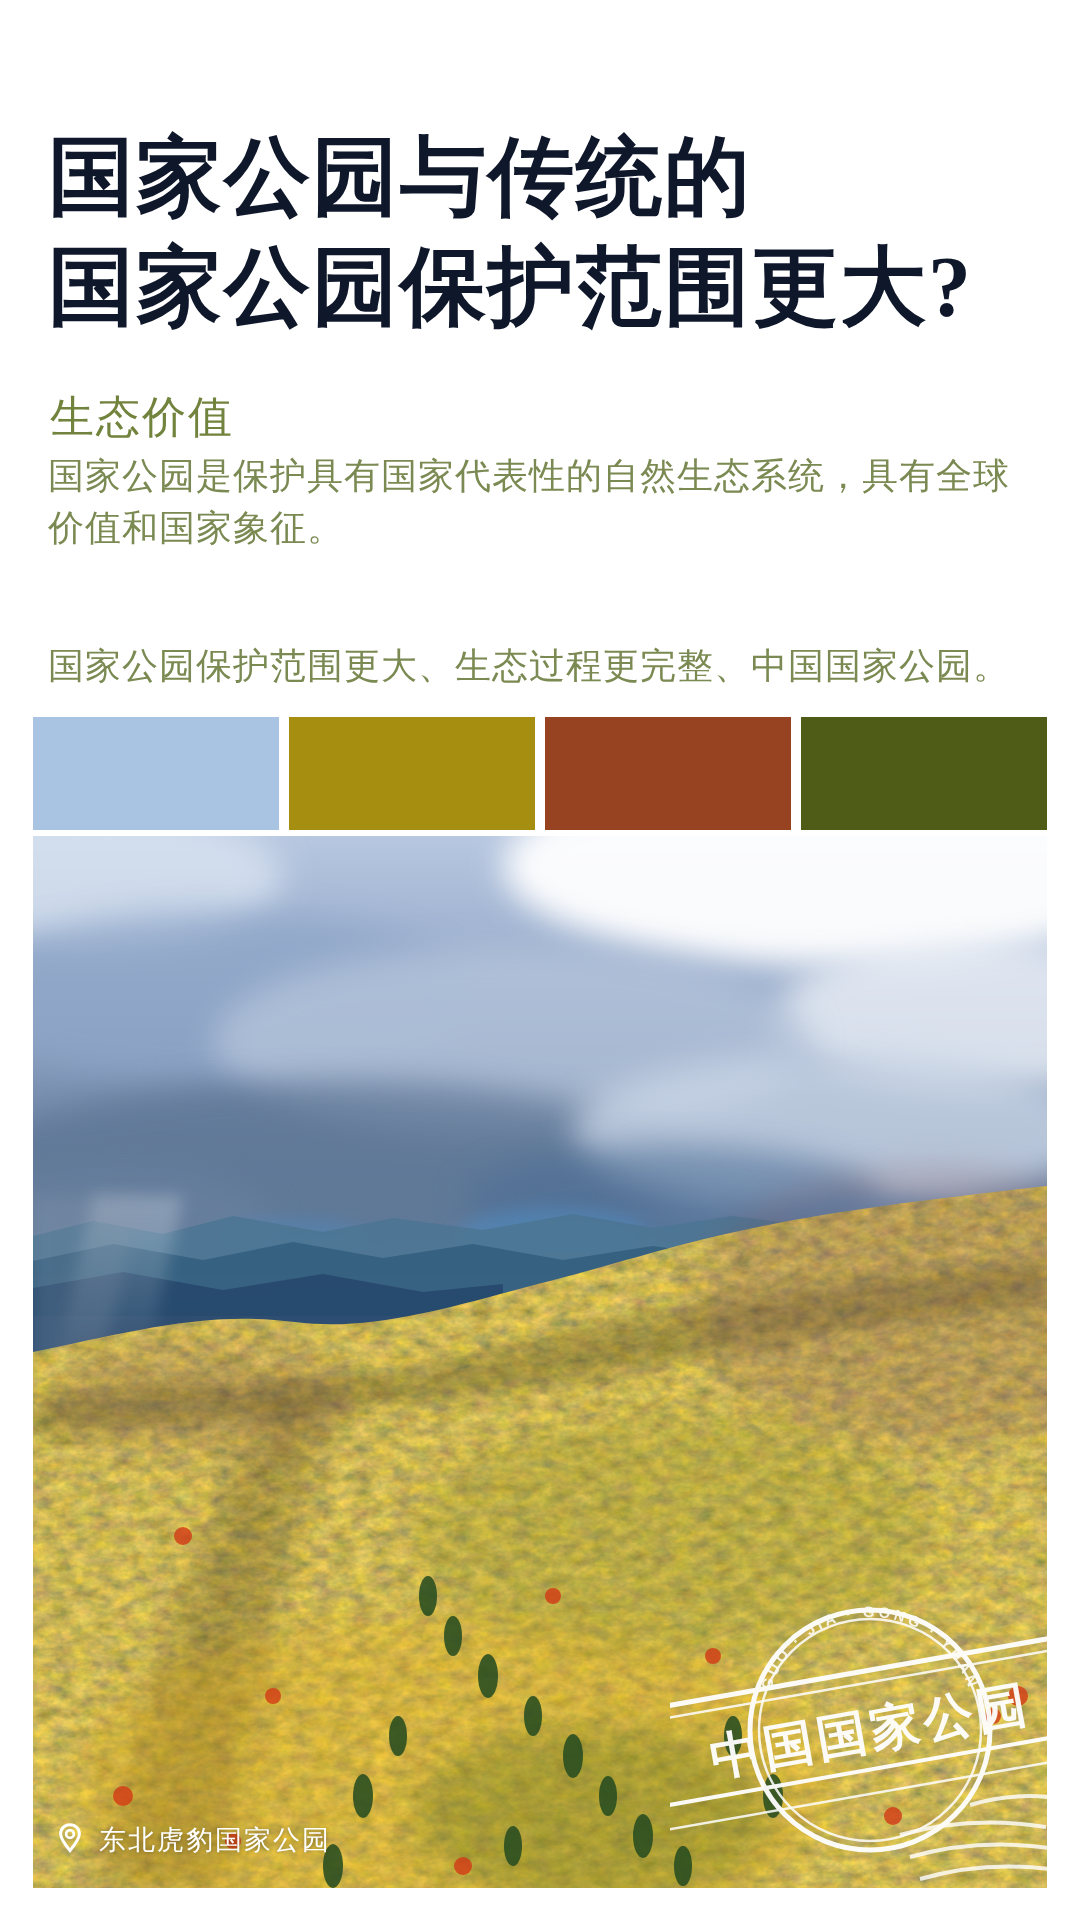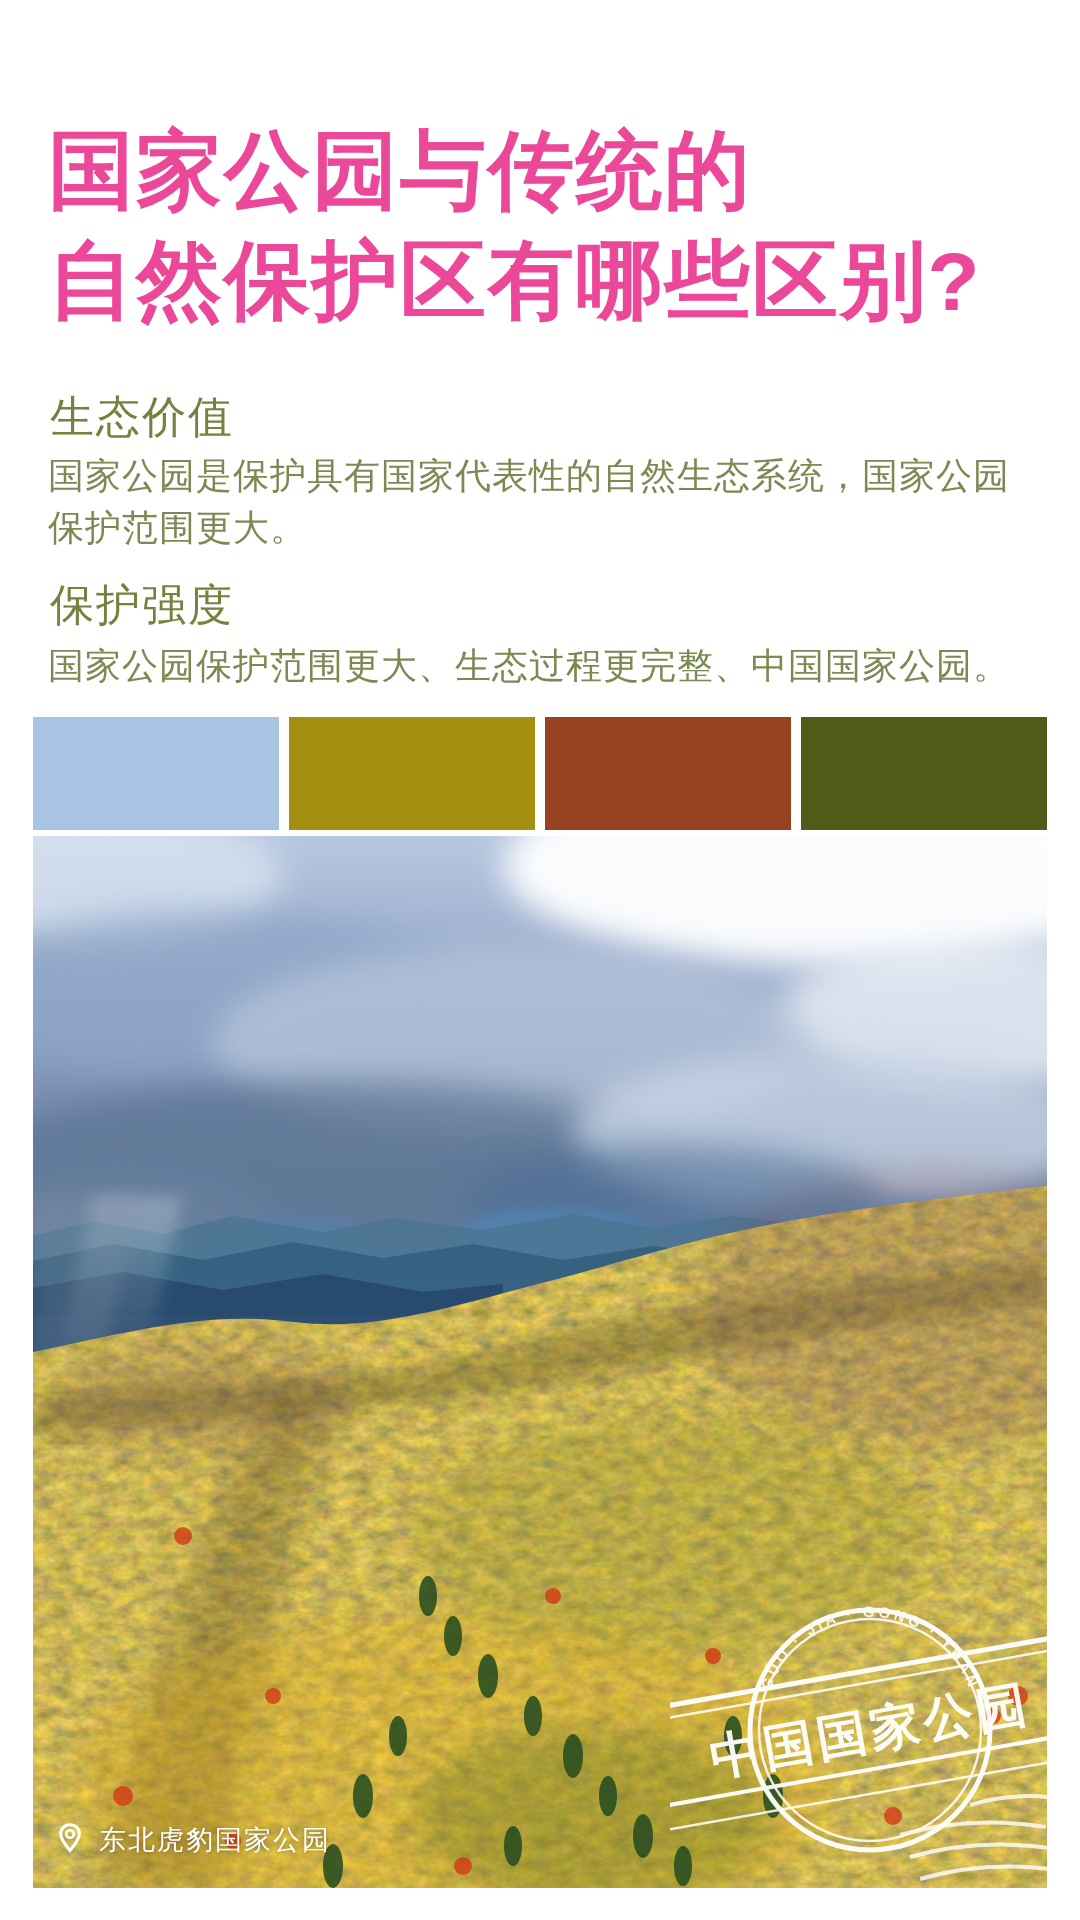--- a/index.html
+++ b/index.html
@@ -1,23 +1,23 @@
 <!DOCTYPE html>
 <html><head>
 <meta charset="utf-8">
 <style>
   * { margin:0; padding:0; box-sizing:border-box; }
   body { background:#e8e8e8; font-family:"Liberation Sans", sans-serif; }
   .poster { position:relative; width:1080px; height:1920px; background:#ffffff; overflow:hidden; margin:0 auto; }
 
   .title {
     position:absolute; left:48px; top:122px; width:1000px;
-    font-family:Liberation Mono, monospace;
+    font-family:Liberation Serif, serif;
     font-weight:bold; font-size:86px; line-height:110px;
-    letter-spacing:2px; color:#ec4899;
+    letter-spacing:2px; color:#0f172a;
   }
   .section-heading {
     position:absolute; left:50px;
     font-family:"DejaVu Sans", sans-serif;
     font-weight:400; font-size:44px; color:#72833d; letter-spacing:2px;
   }
   .heading-1 { top:388px; }
   .heading-2 { top:576px; }
   .section-body {
     position:absolute; left:48px; width:990px;
@@ -53,27 +53,26 @@
     text-shadow:0 1px 4px rgba(0,0,0,.35);
   }
 </style>
 </head>
 <body>
 
 <div class="poster">
 
   <div class="title">
     <div>国家公园与传统的</div>
-    <div>自然保护区有哪些区别?</div>
+    <div>国家公园保护范围更大?</div>
   </div>
 
   <div class="section-heading heading-1">生态价值</div>
-  <div class="section-body body-1">国家公园是保护具有国家代表性的自然生态系统，国家公园保护范围更大。</div>
-
-  <div class="section-heading heading-2">保护强度</div>
+  <div class="section-body body-1">国家公园是保护具有国家代表性的自然生态系统，具有全球价值和国家象征。</div>
+
   <div class="section-body body-2">国家公园保护范围更大、生态过程更完整、中国国家公园。</div>
 
   <div class="palette">
     <div class="swatch" style="background: rgb(169, 195, 226);"></div>
     <div class="swatch" style="background: rgb(165, 142, 16);"></div>
     <div class="swatch" style="background: rgb(151, 67, 34);"></div>
     <div class="swatch" style="background: rgb(79, 92, 23);"></div>
   </div>
 
   <div class="photo">

